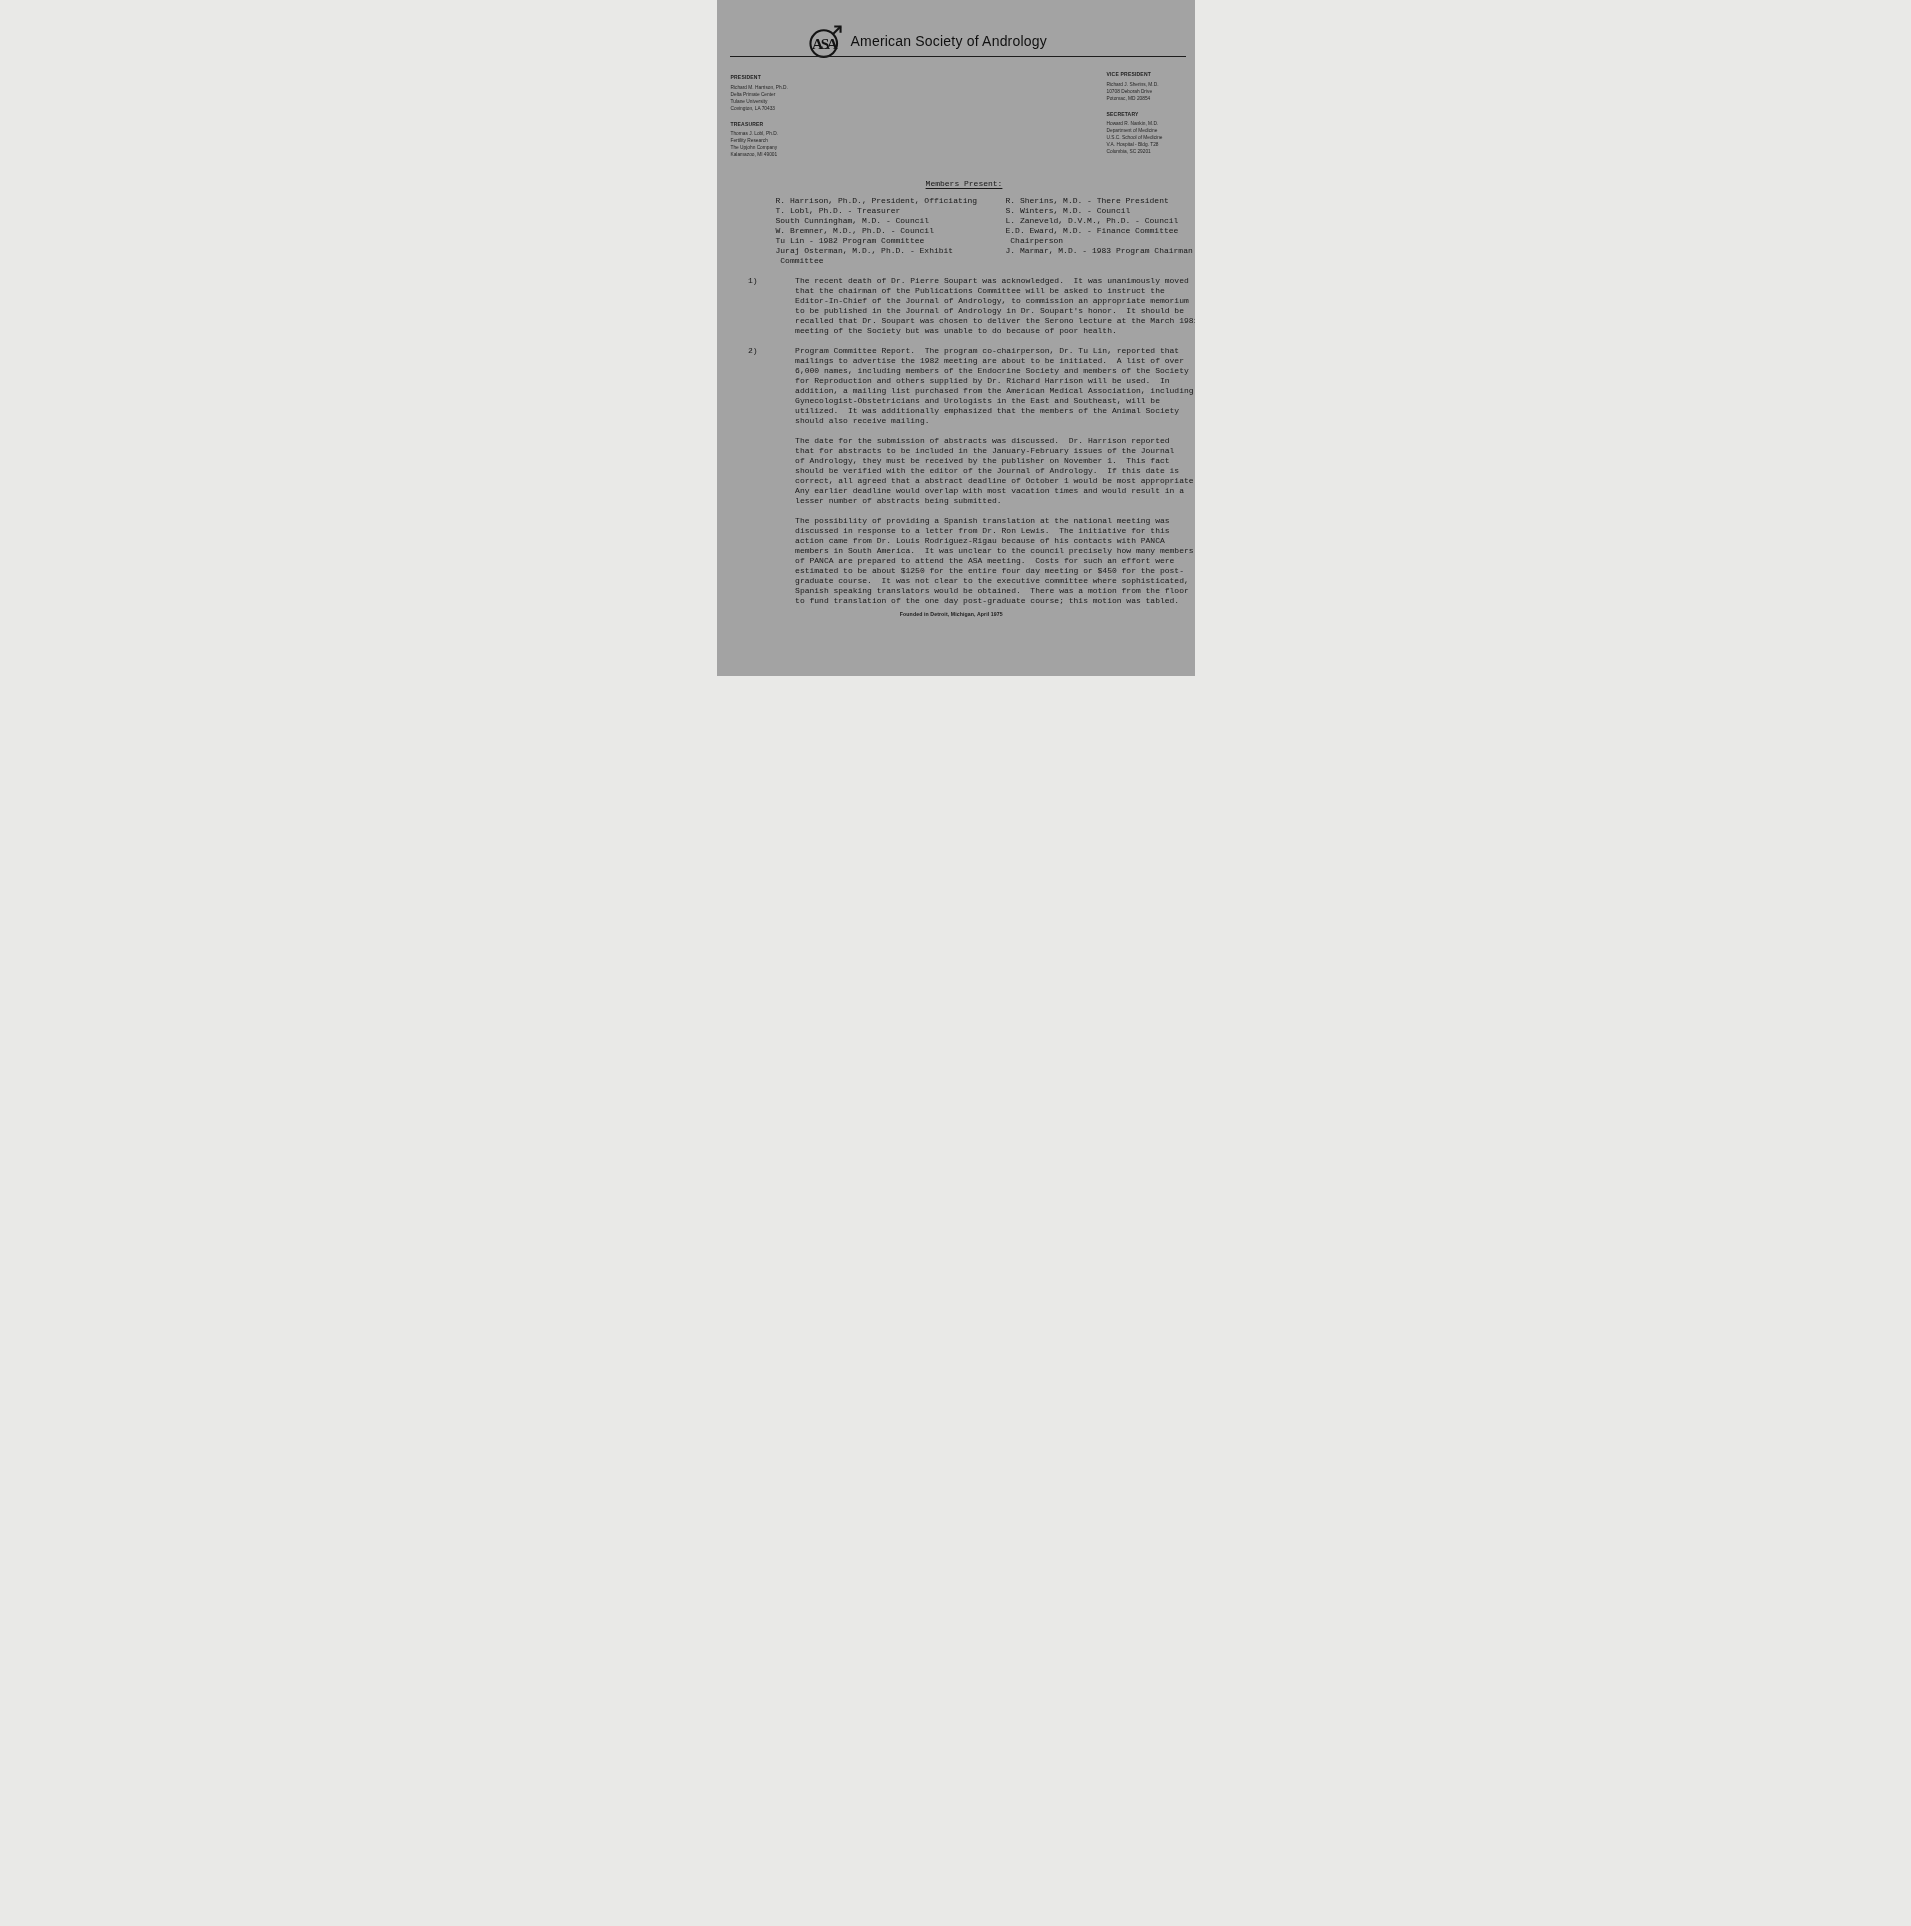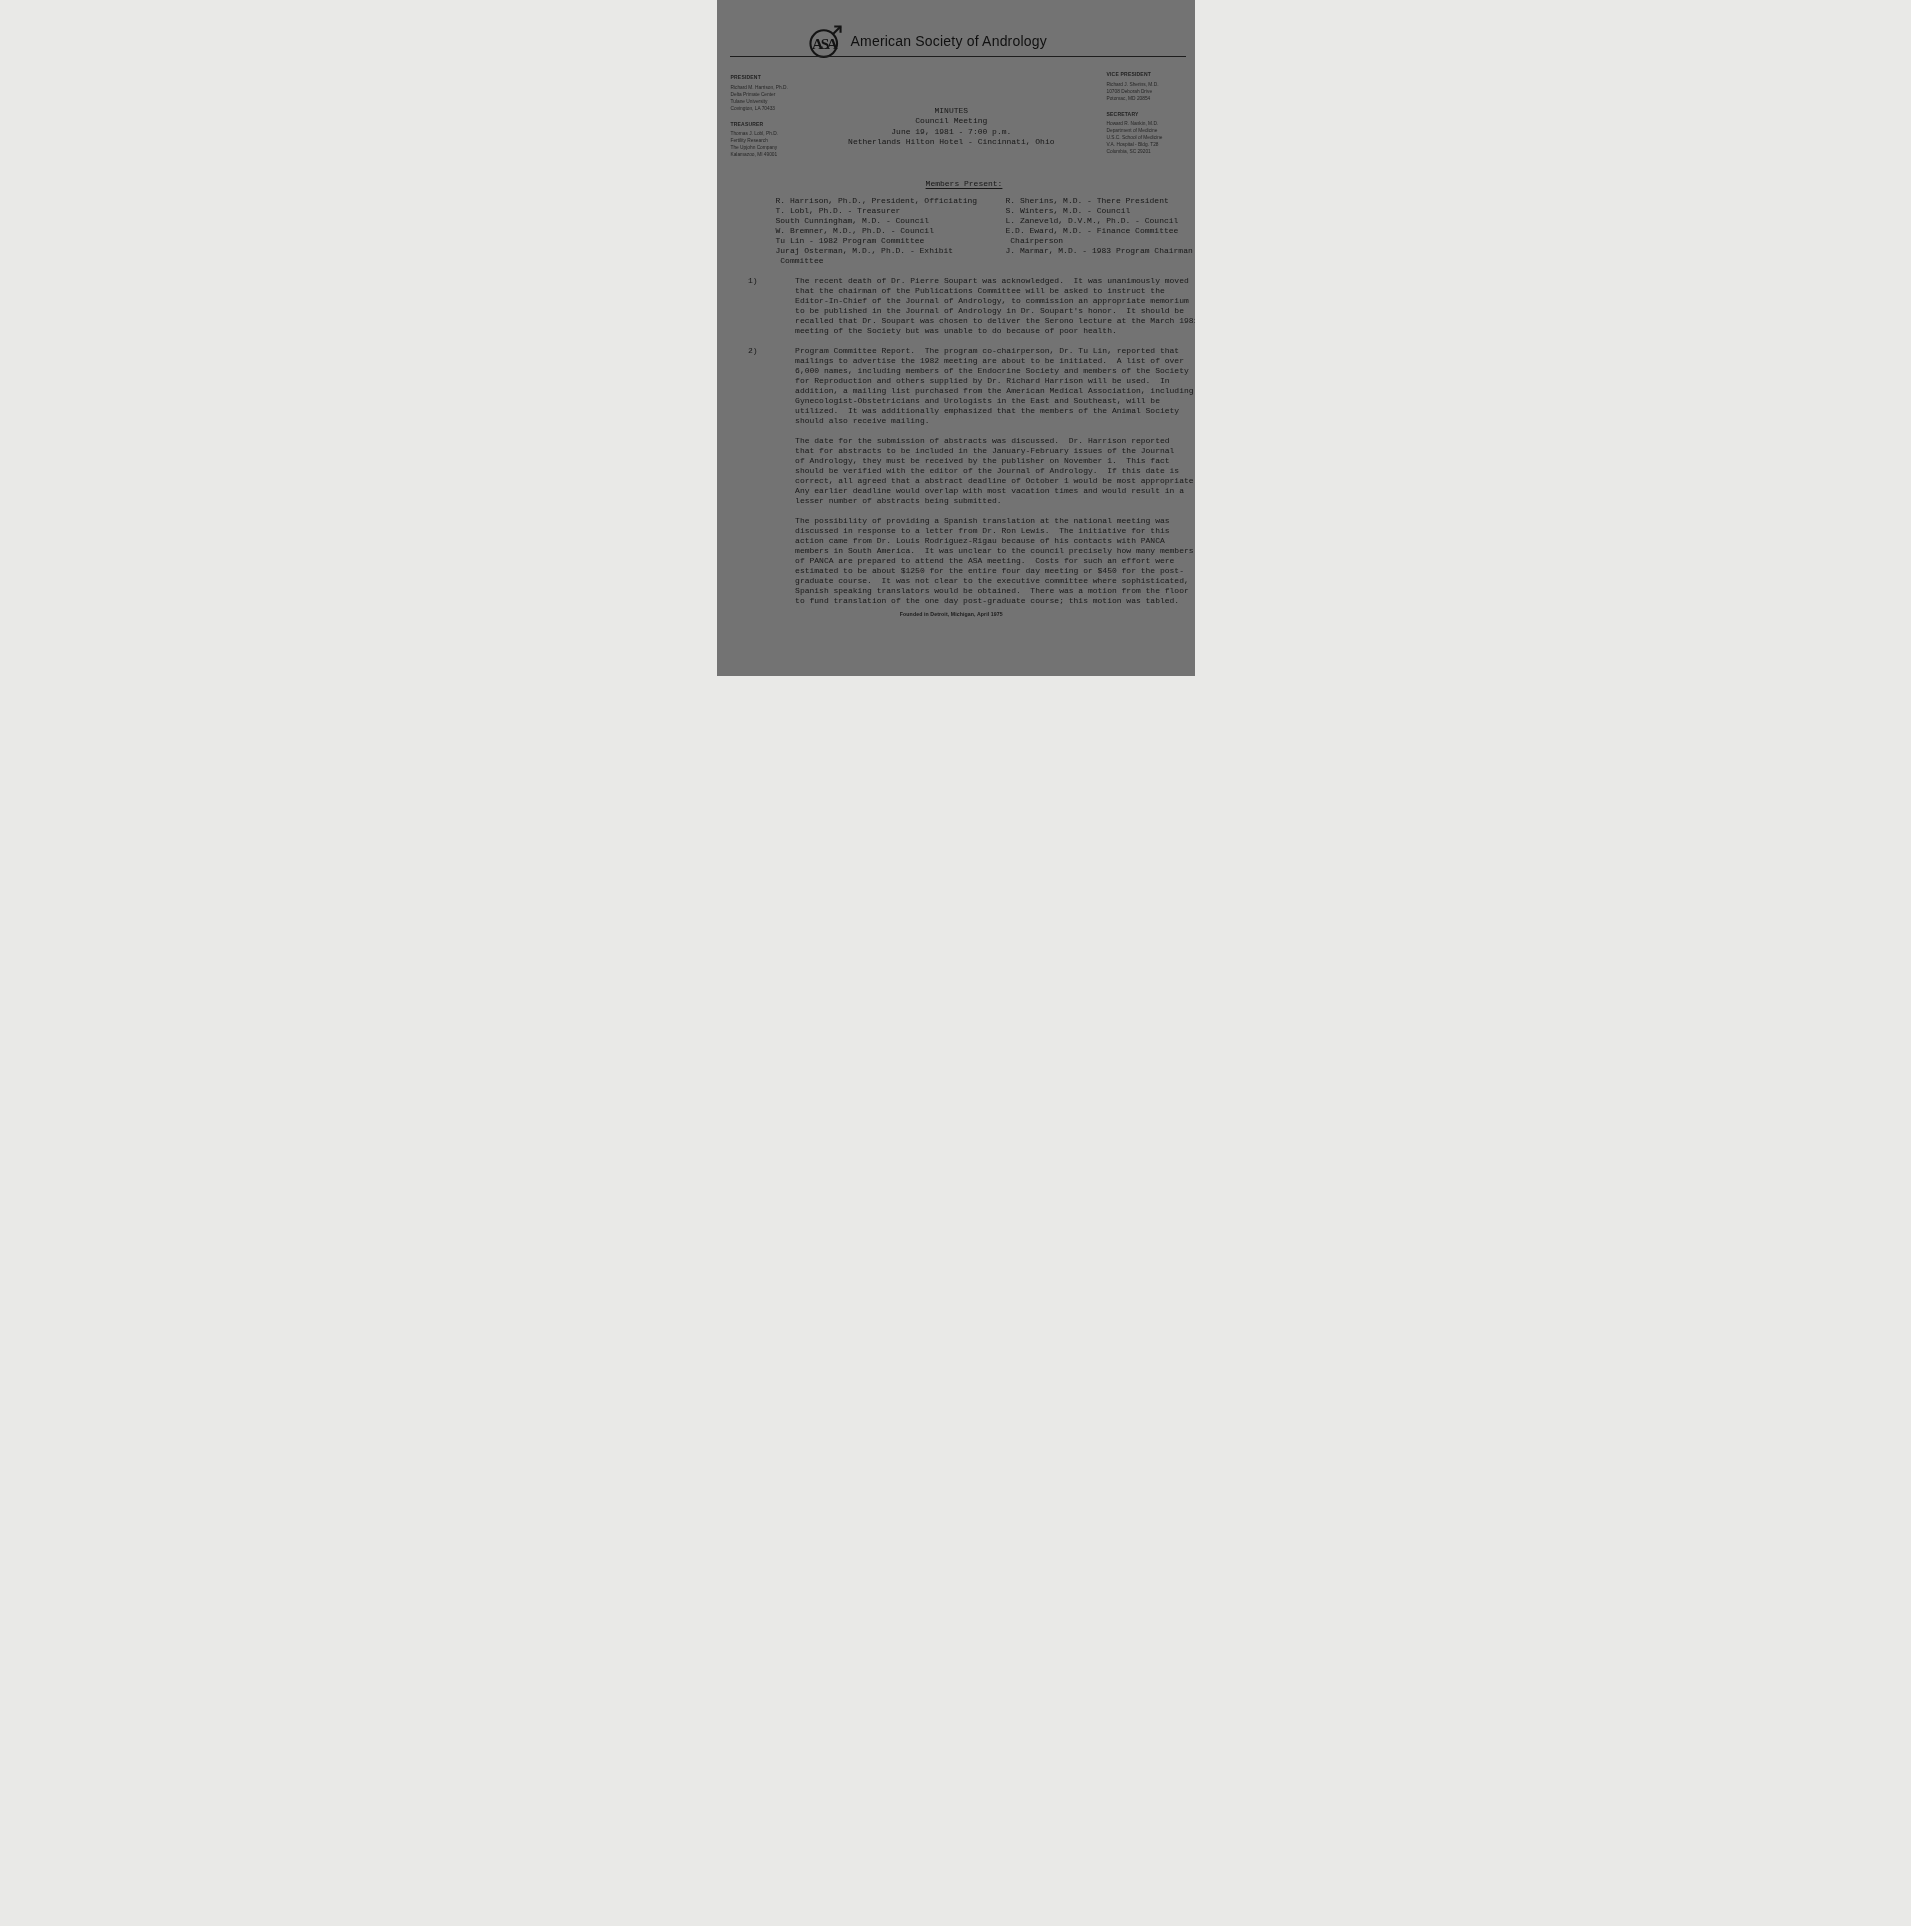--- a/index.html
+++ b/index.html
@@ -2,21 +2,21 @@
 <html style="font-size:6.2px"><head>
 <meta charset="utf-8">
 <style>
   * { margin: 0; padding: 0; box-sizing: border-box; }
   html, body { background: #e9e9e7; }
   .page {
     position: relative;
     width: 478px;
     height: 676px;
     margin: 0 auto;
-    background: #737373;
+    background: #a3a3a3;
     color: #1c1c1c;
     overflow: hidden;
     font-family: "Liberation Sans", sans-serif;
   }
 
   
   .logo {
     position: absolute;
     left: 91px;
     top: 24px;
@@ -160,26 +160,20 @@
       <div class="officer-lines">
           <div>Howard R. Nankin, M.D.</div>
           <div>Department of Medicine</div>
           <div>U.S.C. School of Medicine</div>
           <div>V.A. Hospital - Bldg. T28</div>
           <div>Columbia, SC 29201</div>
         </div>
     </div>
   </div>
 
-  <div class="meeting-block mono">
-    <div>MINUTES</div>
-    <div>Council Meeting</div>
-    <div>June 19, 1981 - 7:00 p.m.</div>
-    <div>Netherlands Hilton Hotel - Cincinnati, Ohio</div>
-  </div>
 
   <div class="main mono">
 
     <div class="members-heading">Members Present:</div>
 
     <div class="members-grid">
       <div class="members-col pre"><div>R. Harrison, Ph.D., President, Officiating</div><div>T. Lobl, Ph.D. - Treasurer</div><div>South Cunningham, M.D. - Council</div><div>W. Bremner, M.D., Ph.D. - Council</div><div>Tu Lin - 1982 Program Committee</div><div>Juraj Osterman, M.D., Ph.D. - Exhibit</div><div> Committee</div></div>
       <div class="members-col pre"><div>R. Sherins, M.D. - There President</div><div>S. Winters, M.D. - Council</div><div>L. Zaneveld, D.V.M., Ph.D. - Council</div><div>E.D. Eward, M.D. - Finance Committee</div><div> Chairperson</div><div>J. Marmar, M.D. - 1983 Program Chairman</div></div>
     </div>
 

